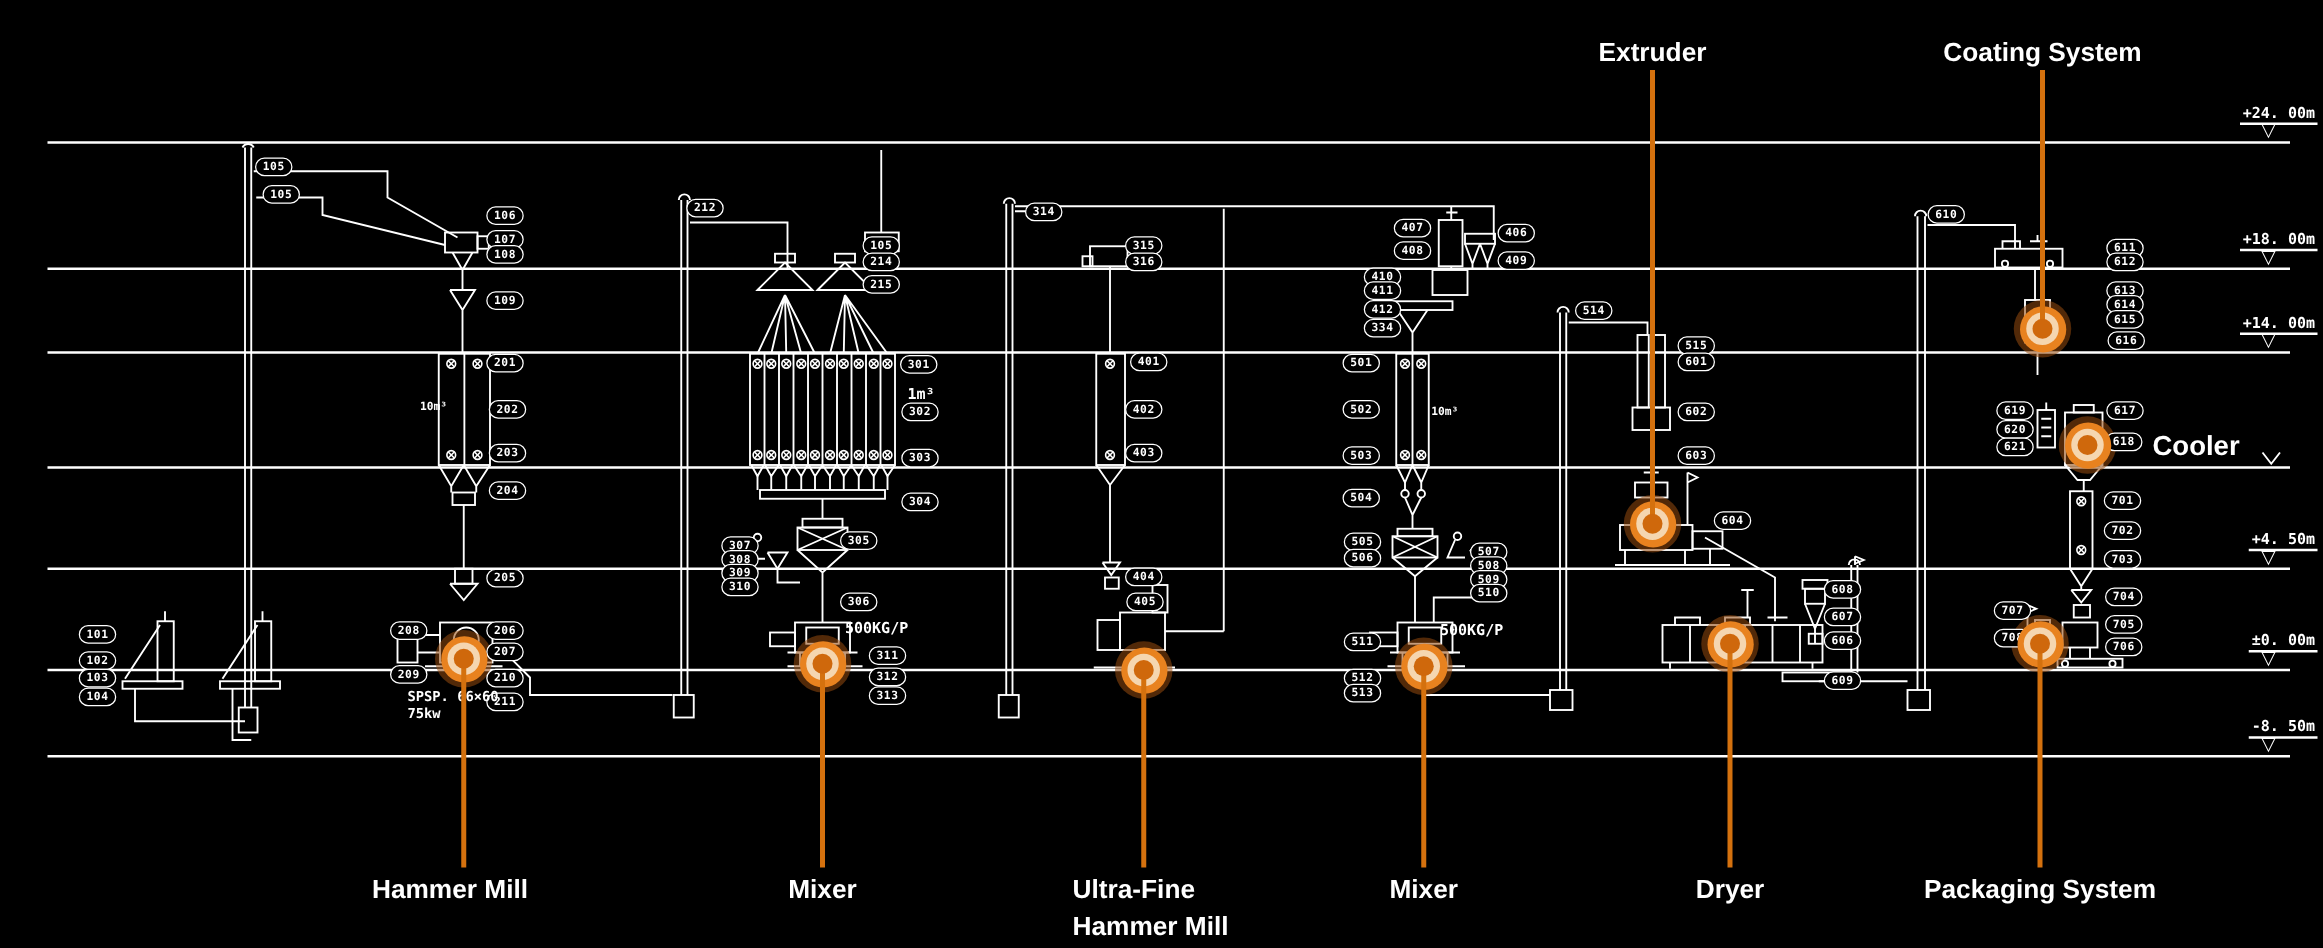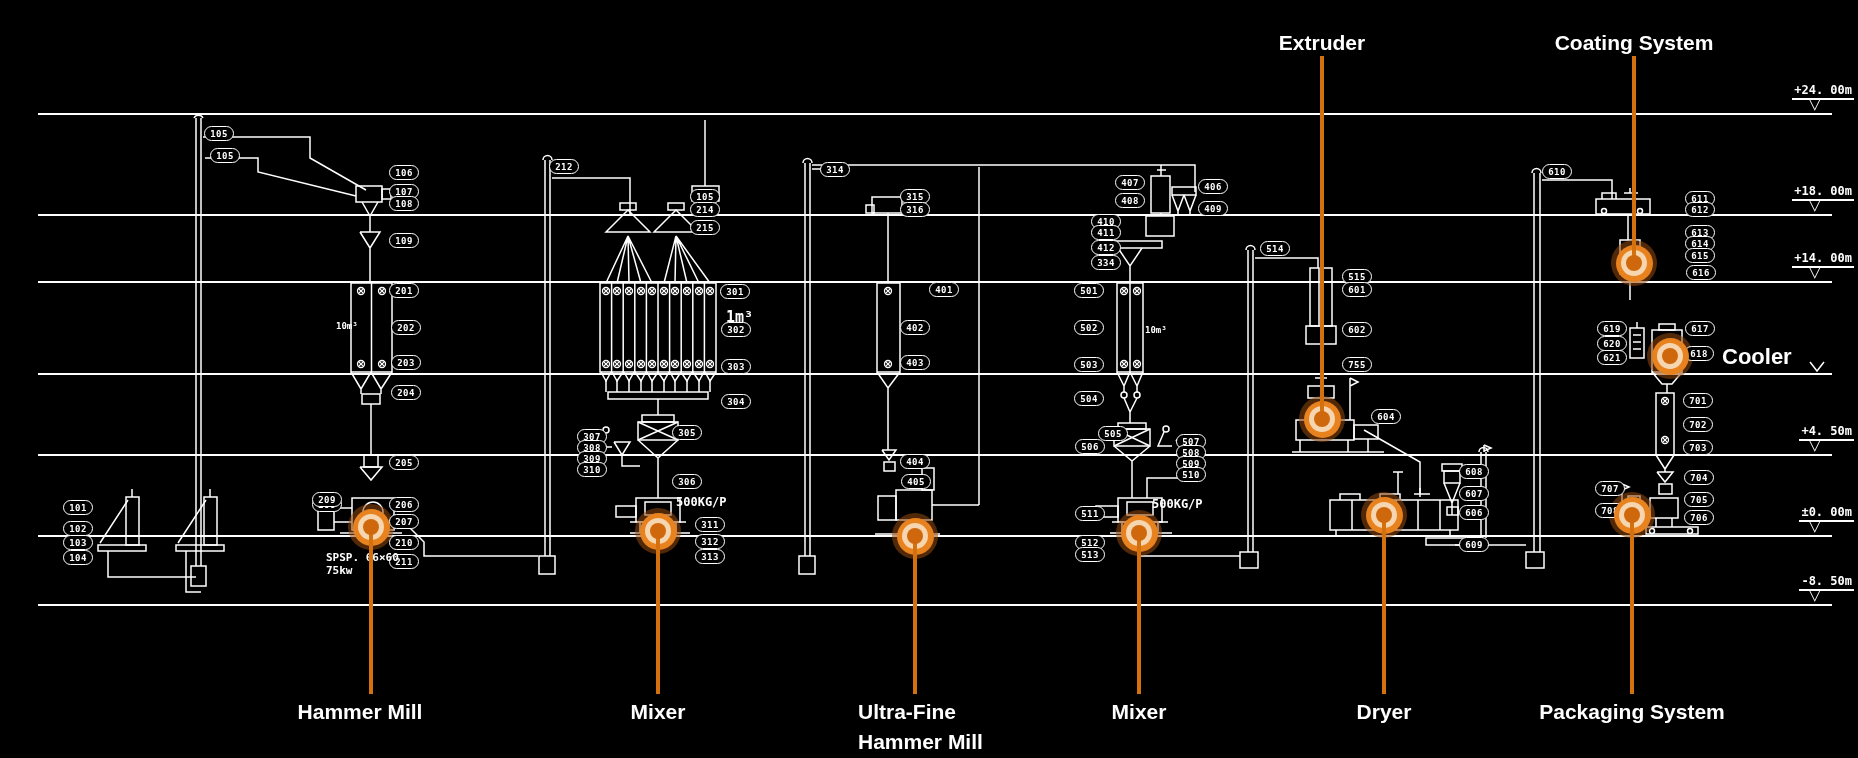--- a/index.html
+++ b/index.html
@@ -262,21 +262,21 @@
     <div class="tag" style="left: 404px; top: 203px;">108</div>
     <div class="tag" style="left: 404px; top: 240px;">109</div>
     <div class="tag" style="left: 404px; top: 290px;">201</div>
     <div class="tag" style="left: 406px; top: 327px;">202</div>
     <div class="tag" style="left: 406px; top: 362px;">203</div>
     <div class="tag" style="left: 406px; top: 392px;">204</div>
     <div class="tag" style="left: 404px; top: 462px;">205</div>
     <div class="tag" style="left: 404px; top: 504px;">206</div>
     <div class="tag" style="left: 404px; top: 521px;">207</div>
     <div class="tag" style="left: 327px; top: 504px;">208</div>
-    <div class="tag" style="left: 327px; top: 499px;">209</div>
+    <div class="tag" style="left: 327px; top: 539px;">209</div>
     <div class="tag" style="left: 404px; top: 542px;">210</div>
     <div class="tag" style="left: 404px; top: 561px;">211</div>
     <div class="tag" style="left: 564px; top: 166px;">212</div>
     <div class="tag" style="left: 705px; top: 196px;">105</div>
     <div class="tag" style="left: 705px; top: 209px;">214</div>
     <div class="tag" style="left: 705px; top: 227px;">215</div>
     <div class="tag" style="left: 735px; top: 291px;">301</div>
     <div class="tag" style="left: 736px; top: 329px;">302</div>
     <div class="tag" style="left: 736px; top: 366px;">303</div>
     <div class="tag" style="left: 736px; top: 401px;">304</div>
@@ -285,51 +285,51 @@
     <div class="tag" style="left: 592px; top: 436px;">307</div>
     <div class="tag" style="left: 592px; top: 447px;">308</div>
     <div class="tag" style="left: 592px; top: 458px;">309</div>
     <div class="tag" style="left: 592px; top: 469px;">310</div>
     <div class="tag" style="left: 710px; top: 524px;">311</div>
     <div class="tag" style="left: 710px; top: 541px;">312</div>
     <div class="tag" style="left: 710px; top: 556px;">313</div>
     <div class="tag" style="left: 835px; top: 169px;">314</div>
     <div class="tag" style="left: 915px; top: 196px;">315</div>
     <div class="tag" style="left: 915px; top: 209px;">316</div>
-    <div class="tag" style="left: 944px; top: 289px;">401</div>
+    <div class="tag" style="left: 919px; top: 289px;">401</div>
     <div class="tag" style="left: 915px; top: 327px;">402</div>
     <div class="tag" style="left: 915px; top: 362px;">403</div>
     <div class="tag" style="left: 915px; top: 461px;">404</div>
     <div class="tag" style="left: 916px; top: 481px;">405</div>
     <div class="tag" style="left: 1213px; top: 186px;">406</div>
     <div class="tag" style="left: 1130px; top: 182px;">407</div>
     <div class="tag" style="left: 1130px; top: 200px;">408</div>
     <div class="tag" style="left: 1213px; top: 208px;">409</div>
     <div class="tag" style="left: 1106px; top: 221px;">410</div>
     <div class="tag" style="left: 1106px; top: 232px;">411</div>
     <div class="tag" style="left: 1106px; top: 247px;">412</div>
     <div class="tag" style="left: 1106px; top: 262px;">334</div>
     <div class="tag" style="left: 1089px; top: 290px;">501</div>
     <div class="tag" style="left: 1089px; top: 327px;">502</div>
     <div class="tag" style="left: 1089px; top: 364px;">503</div>
     <div class="tag" style="left: 1089px; top: 398px;">504</div>
-    <div class="tag" style="left: 1113px; top: 433px;">505</div>
+    <div class="tag" style="left: 1090px; top: 433px;">505</div>
     <div class="tag" style="left: 1090px; top: 446px;">506</div>
     <div class="tag" style="left: 1191px; top: 441px;">507</div>
     <div class="tag" style="left: 1191px; top: 452px;">508</div>
     <div class="tag" style="left: 1191px; top: 463px;">509</div>
     <div class="tag" style="left: 1191px; top: 474px;">510</div>
     <div class="tag" style="left: 1090px; top: 513px;">511</div>
     <div class="tag" style="left: 1090px; top: 542px;">512</div>
     <div class="tag" style="left: 1090px; top: 554px;">513</div>
     <div class="tag" style="left: 1275px; top: 248px;">514</div>
     <div class="tag" style="left: 1357px; top: 276px;">515</div>
     <div class="tag" style="left: 1357px; top: 289px;">601</div>
     <div class="tag" style="left: 1357px; top: 329px;">602</div>
-    <div class="tag" style="left: 1357px; top: 364px;">755</div>
+    <div class="tag" style="left: 1357px; top: 364px;">603</div>
     <div class="tag" style="left: 1386px; top: 416px;">604</div>
     <div class="tag" style="left: 1474px; top: 471px;">608</div>
     <div class="tag" style="left: 1474px; top: 493px;">607</div>
     <div class="tag" style="left: 1474px; top: 512px;">606</div>
     <div class="tag" style="left: 1474px; top: 544px;">609</div>
     <div class="tag" style="left: 1557px; top: 171px;">610</div>
     <div class="tag" style="left: 1700px; top: 198px;">611</div>
     <div class="tag" style="left: 1700px; top: 209px;">612</div>
     <div class="tag" style="left: 1700px; top: 232px;">613</div>
     <div class="tag" style="left: 1700px; top: 243px;">614</div>
@@ -344,21 +344,21 @@
     <div class="tag" style="left: 1698px; top: 424px;">702</div>
     <div class="tag" style="left: 1698px; top: 447px;">703</div>
     <div class="tag" style="left: 1699px; top: 477px;">704</div>
     <div class="tag" style="left: 1699px; top: 499px;">705</div>
     <div class="tag" style="left: 1699px; top: 517px;">706</div>
     <div class="tag" style="left: 1610px; top: 488px;">707</div>
     <div class="tag" style="left: 1610px; top: 510px;">708</div>
     <div class="note" style="left: 326px; top: 551px; font-size: 11px;">SPSP. 66×60</div>
     <div class="note" style="left: 326px; top: 564px; font-size: 11px;">75kw</div>
     <div class="note" style="left: 336px; top: 321px; font-size: 9px;">10m³</div>
-    <div class="note" style="left: 726px; top: 308px; font-size: 15px;">1m³</div>
+    <div class="note" style="left: 726px; top: 308px; font-size: 12px;">1m³</div>
     <div class="note" style="left: 676px; top: 495px; font-size: 12px;">500KG/P</div>
     <div class="note" style="left: 1145px; top: 325px; font-size: 9px;">10m³</div>
     <div class="note" style="left: 1152px; top: 497px; font-size: 12px;">500KG/P</div>
     <div class="vline" style="left: 371px; top: 527px; height: 167px;"></div>
     <div class="dot-glow" style="left: 371px; top: 527px;"></div>
     <div class="dot-ring" style="left: 371px; top: 527px;"></div>
     <div class="dot-mid" style="left: 371px; top: 527px;"></div>
     <div class="dot-core" style="left: 371px; top: 527px;"></div>
     <div class="marker-label" style="left: 360px; top: 697px; transform: translateX(-50%);">
       <div class="ln">Hammer Mill</div>

